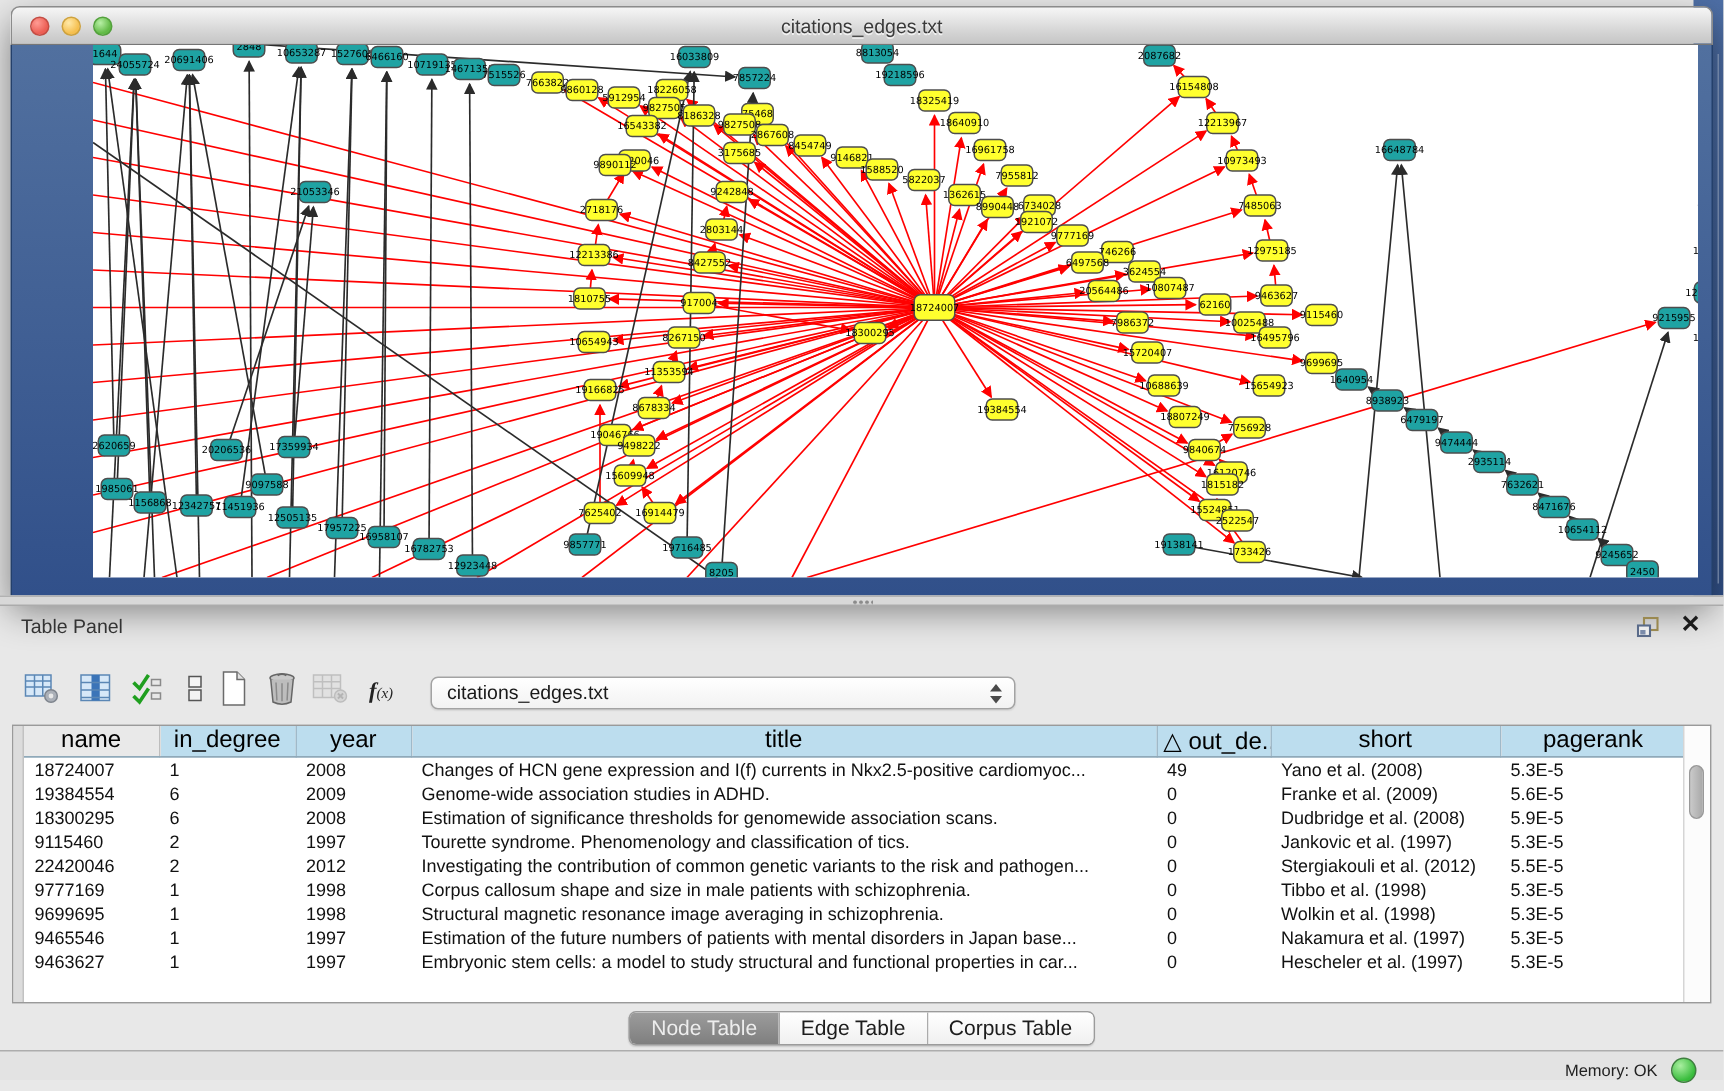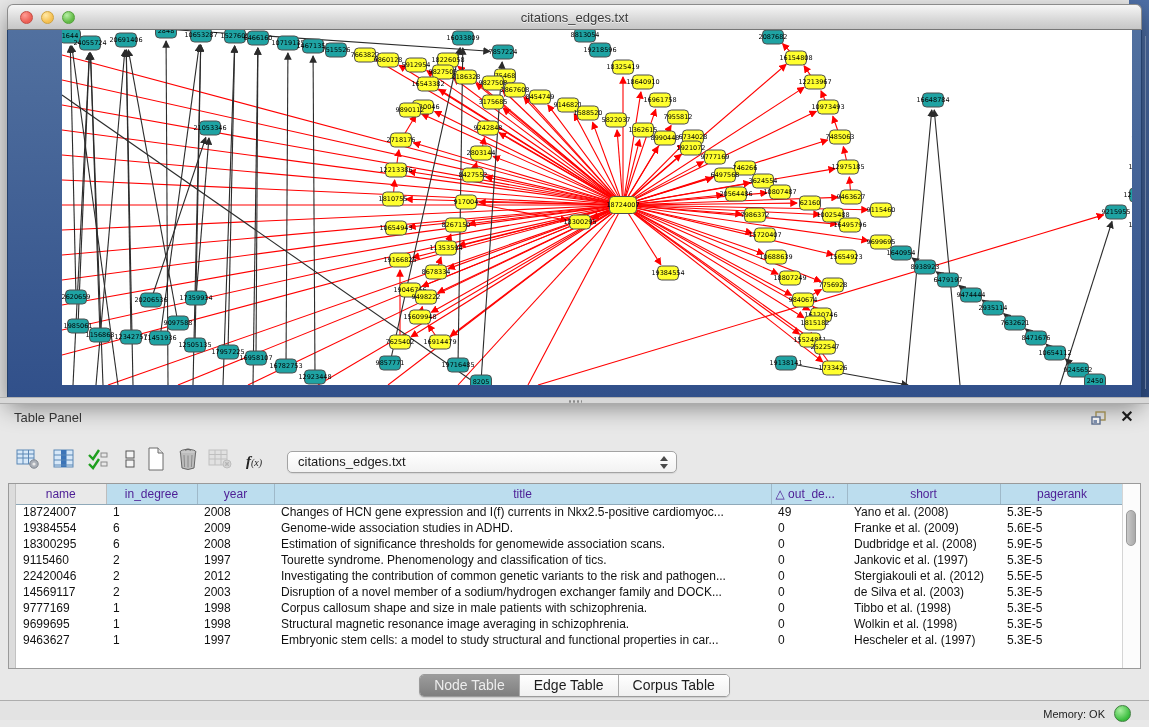--- a/index.html
+++ b/index.html
@@ -53,21 +53,21 @@
   .combo .steppers{position:absolute;right:8px;top:3px;width:9px;height:14px;}
   .combo .steppers .up{position:absolute;left:1px;top:1px;width:0;height:0;
     border-left:4px solid transparent;border-right:4px solid transparent;border-bottom:5px solid #4A4A4A;}
   .combo .steppers .dn{position:absolute;left:1px;bottom:0;width:0;height:0;
     border-left:4px solid transparent;border-right:4px solid transparent;border-top:5px solid #4A4A4A;}
   
   .table-outer{position:absolute;left:8px;top:483px;width:1133px;height:186px;
     border:1px solid #9A9A9A;background:#FFFFFF;box-sizing:border-box;overflow:hidden;}
   .row-gutter{position:absolute;left:0;top:0;width:6px;bottom:0;background:#DCDCDC;border-right:1px solid #C2C2C2;}
   table.data{position:absolute;left:7px;top:0;border-collapse:collapse;table-layout:fixed;width:1108px;}
-  table.data th{height:20px;font-size:12px;font-weight:normal;color:#4c1d95;text-align:center;
+  table.data th{height:20px;font-size:16px;font-weight:normal;color:#000000;text-align:center;
     background:#BCDDEE;border-right:1px solid #9FB9C9;border-bottom:1px solid #8FA9B9;
     overflow:hidden;white-space:nowrap;padding:0 4px;box-sizing:border-box;cursor:pointer;}
   table.data th.gray{background:#E9E9E9;border-right:1px solid #BDBDBD;}
   table.data th.sorted{text-align:left;}
   table.data td{height:16px;font-size:12px;color:#111;white-space:nowrap;overflow:hidden;
     padding:0 0 0 7px;box-sizing:border-box;}
   .vscroll{position:absolute;right:0;top:0;bottom:0;width:17px;background:#FCFCFC;border-left:1px solid #D5D5D5;}
   .vscroll .thumb{position:absolute;left:3px;top:26px;width:10px;height:36px;border-radius:6px;
     background:linear-gradient(90deg,#C9C9C9,#A9A9A9);border:1px solid #999;box-sizing:border-box;cursor:pointer;}
   
@@ -954,44 +954,44 @@
         <tr>
           <td>22420046</td>
           <td>2</td>
           <td>2012</td>
           <td>Investigating the contribution of common genetic variants to the risk and pathogen...</td>
           <td>0</td>
           <td>Stergiakouli et al. (2012)</td>
           <td>5.5E-5</td>
         </tr>
         <tr>
-          <td>14569117</td>
-          <td>2</td>
-          <td>2003</td>
-          <td>Disruption of a novel member of a sodium/hydrogen exchanger family and DOCK...</td>
-          <td>0</td>
-          <td>de Silva et al. (2003)</td>
-          <td>5.3E-5</td>
-        </tr>
-        <tr>
           <td>9777169</td>
           <td>1</td>
           <td>1998</td>
           <td>Corpus callosum shape and size in male patients with schizophrenia.</td>
           <td>0</td>
           <td>Tibbo et al. (1998)</td>
           <td>5.3E-5</td>
         </tr>
         <tr>
           <td>9699695</td>
           <td>1</td>
           <td>1998</td>
           <td>Structural magnetic resonance image averaging in schizophrenia.</td>
           <td>0</td>
           <td>Wolkin et al. (1998)</td>
+          <td>5.3E-5</td>
+        </tr>
+        <tr>
+          <td>9465546</td>
+          <td>1</td>
+          <td>1997</td>
+          <td>Estimation of the future numbers of patients with mental disorders in Japan base...</td>
+          <td>0</td>
+          <td>Nakamura et al. (1997)</td>
           <td>5.3E-5</td>
         </tr>
         <tr>
           <td>9463627</td>
           <td>1</td>
           <td>1997</td>
           <td>Embryonic stem cells: a model to study structural and functional properties in car...</td>
           <td>0</td>
           <td>Hescheler et al. (1997)</td>
           <td>5.3E-5</td>

